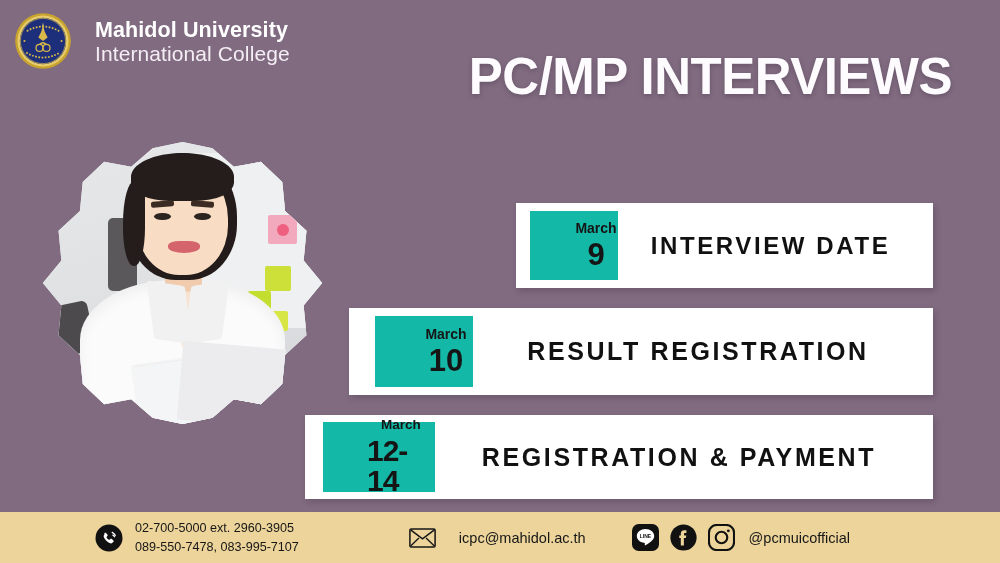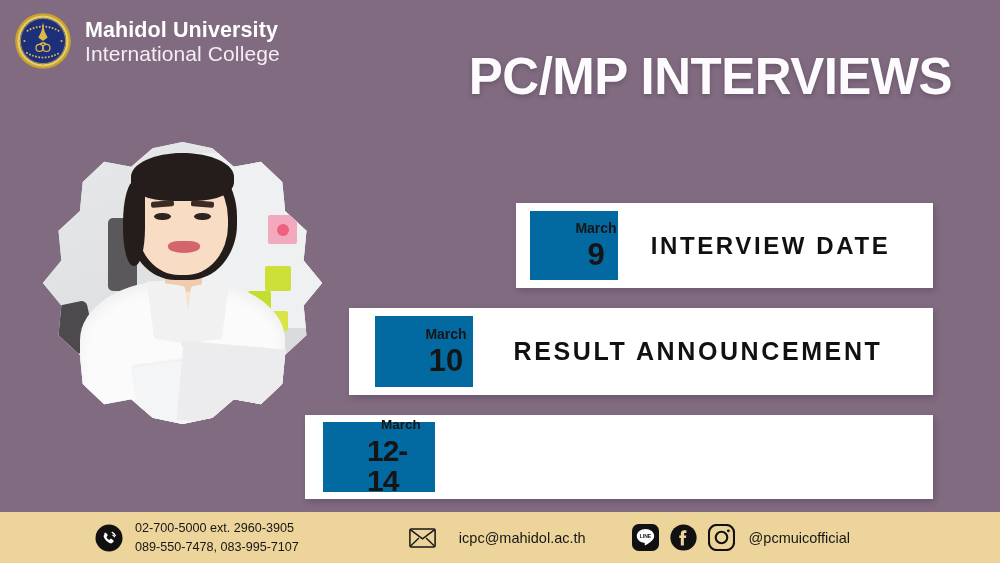--- a/index.html
+++ b/index.html
@@ -6,21 +6,21 @@
   html, body { width:1000px; height:563px; overflow:hidden; }
   body {
     font-family:"Liberation Sans", sans-serif;
     background:#806b80;
     position:relative;
   }
 
   
   .brand {
     position:absolute; left:14px; top:12px;
-    display:flex; align-items:center; gap:13px;
+    display:flex; align-items:center; gap:23px;
   }
   .seal { width:58px; height:58px; position:relative; flex:none; }
   .brand-text { line-height:1.06; padding-top:2px; }
   .brand-line1 {
     color:#ffffff; font-size:21.5px; font-weight:600; letter-spacing:.1px;
     white-space:nowrap;
   }
   .brand-line2 {
     color:#f4eef4; font-size:21px; font-weight:400; letter-spacing:.1px;
     white-space:nowrap; margin-top:1px;
@@ -93,21 +93,21 @@
     position:absolute;
     background:#ffffff;
     display:flex; align-items:center;
     box-shadow:2px 3px 6px rgba(50,30,55,.25);
   }
   .bar-1 { left:516px;  top:203px; width:417px; height:85px; }
   .bar-2 { left:349px;  top:308px; width:584px; height:87px; }
   .bar-3 { left:305px;  top:415px; width:628px; height:84px; }
 
   .chip {
-    background:#0369a1;
+    background:#14b8a6;
     flex:none;
     display:flex; flex-direction:column;
     align-items:center; justify-content:center;
     color:#151515;
     margin-left:18px;
     padding-left:44px;
   }
   .bar-1 .chip { width:88px; height:69px; margin-left:14px; }
   .bar-2 .chip { width:98px; height:71px; margin-left:26px; }
   .bar-3 .chip { width:112px; height:70px; margin-left:18px; }
@@ -214,28 +214,29 @@
     <span class="chip-day">9</span>
   </div>
   <div class="bar-label">INTERVIEW DATE</div>
 </div>
 
 <div class="bar bar-2">
   <div class="chip">
     <span class="chip-month">March</span>
     <span class="chip-day">10</span>
   </div>
-  <div class="bar-label">RESULT ANNOUNCEMENT</div>
+  <div class="bar-label">RESULT REGISTRATION</div>
 </div>
 
 <div class="bar bar-3">
   <div class="chip">
     <span class="chip-month">March</span>
     <span class="chip-day">12-14</span>
   </div>
+  <div class="bar-label">REGISTRATION &amp; PAYMENT</div>
 </div>
 
 <div class="footer">
 
   <div class="fgroup g-phone">
     <svg class="ic" width="28" height="28" viewBox="0 0 28 28">
       <circle cx="14" cy="14" r="13.5" fill="#111111"></circle>
       <path d="M9.4 9.2c.5-.6 1.3-.6 1.8 0l1.2 1.4c.4.5.4 1.1 0 1.5l-.7.7c-.2.2-.2.4-.1.6.5 1 1.4 1.9 2.4 2.4.2.1.4.1.6-.1l.7-.7c.4-.4 1-.4 1.5 0l1.4 1.2c.6.5.6 1.3 0 1.8l-.8.8c-.6.6-1.5.8-2.3.5-2.6-1-5.3-3.7-6.3-6.3-.3-.8-.1-1.7.5-2.3z" fill="#ffffff"></path>
       <path d="M17.2 8.4a6.6 6.6 0 0 1 3.1 3.1" fill="none" stroke="#ffffff" stroke-width="1.3" stroke-linecap="round"></path>
       <path d="M17.9 11.1a3.7 3.7 0 0 1 1.6 1.6" fill="none" stroke="#ffffff" stroke-width="1.3" stroke-linecap="round"></path>

